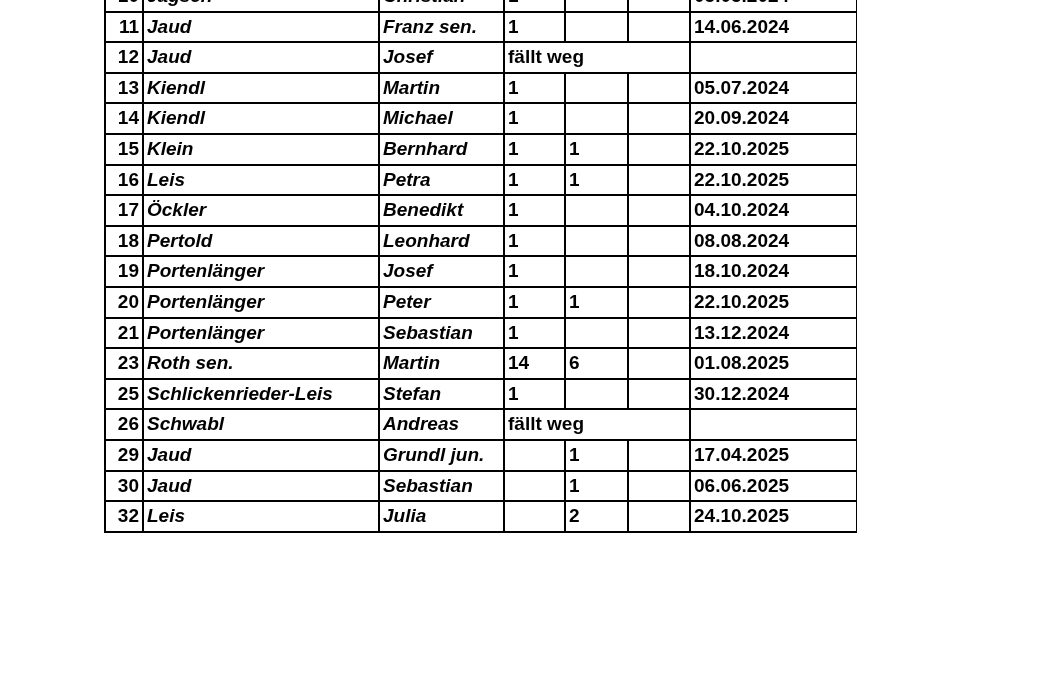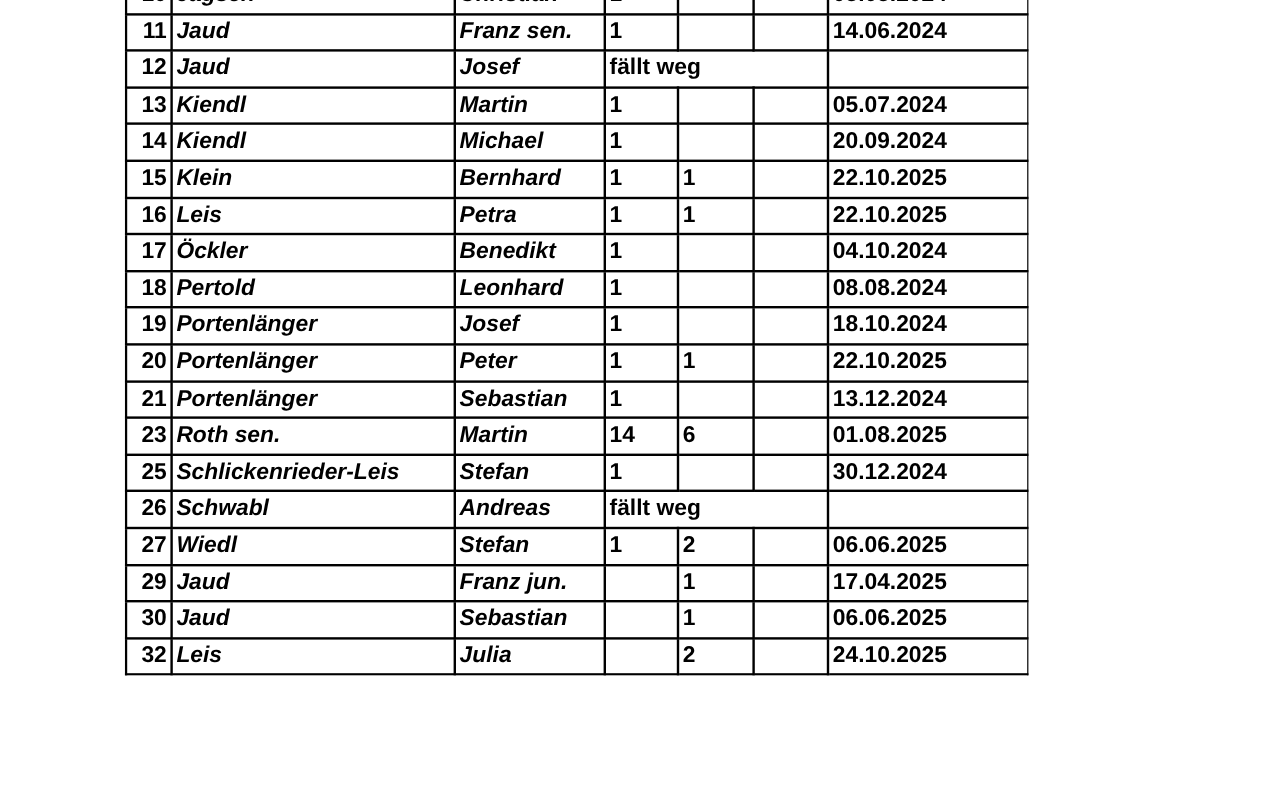--- a/index.html
+++ b/index.html
@@ -216,32 +216,23 @@
             <td class="date">30.12.2024</td>
           </tr>
           <tr>
             <td class="idx">26</td>
             <td class="name">Schwabl</td>
             <td class="name">Andreas</td>
             <td class="note" colspan="3">fällt weg</td>
             <td class="date"></td>
           </tr>
           <tr>
-            <td class="idx">27</td>
-            <td class="name">Wiedl</td>
-            <td class="name">Stefan</td>
-            <td class="num">1</td>
-            <td class="num">2</td>
-            <td class="num"></td>
-            <td class="date">06.06.2025</td>
-          </tr>
-          <tr>
             <td class="idx">29</td>
             <td class="name">Jaud</td>
-            <td class="name">Franz jun.</td>
+            <td class="name">Grundl jun.</td>
             <td class="num"></td>
             <td class="num">1</td>
             <td class="num"></td>
             <td class="date">17.04.2025</td>
           </tr>
           <tr>
             <td class="idx">30</td>
             <td class="name">Jaud</td>
             <td class="name">Sebastian</td>
             <td class="num"></td>

